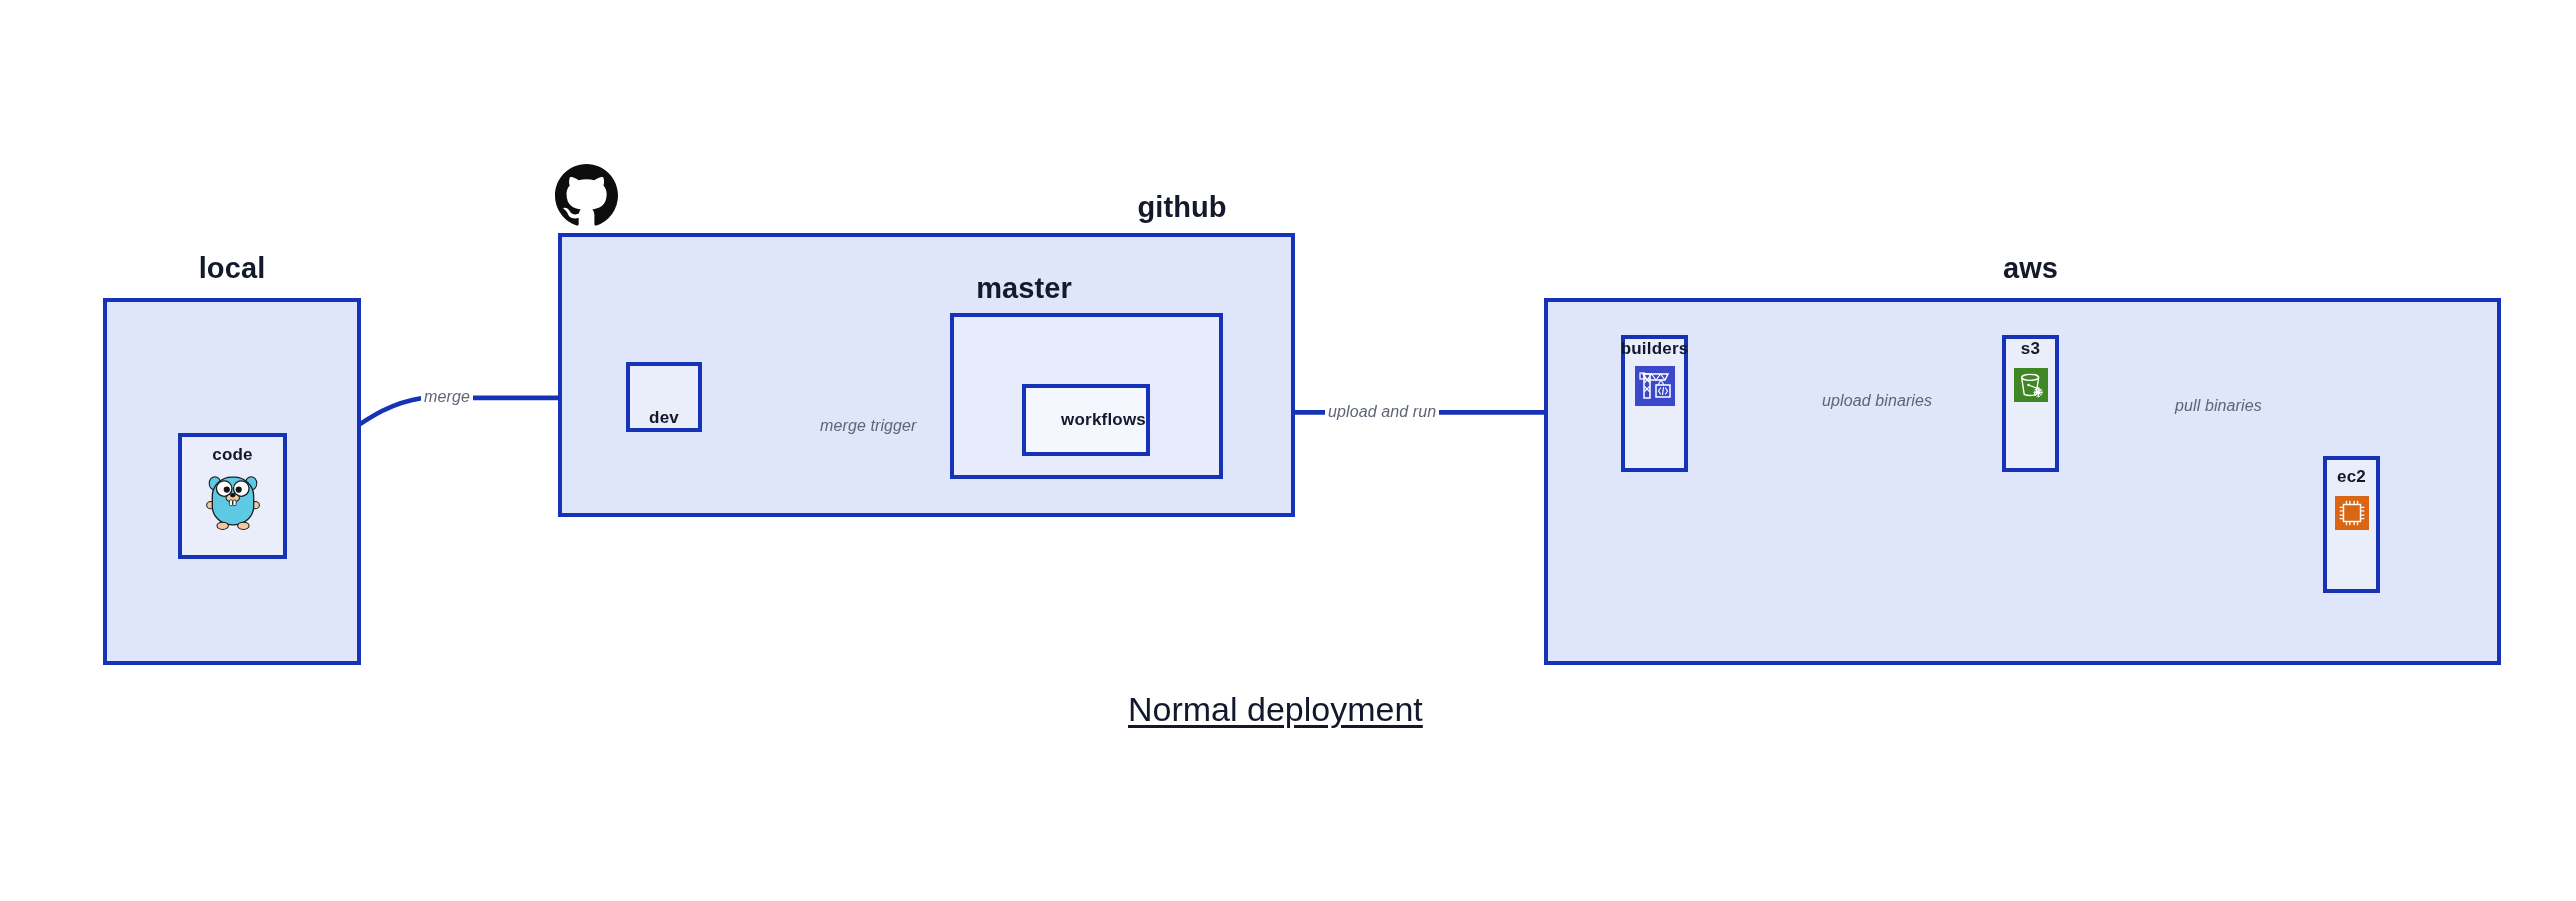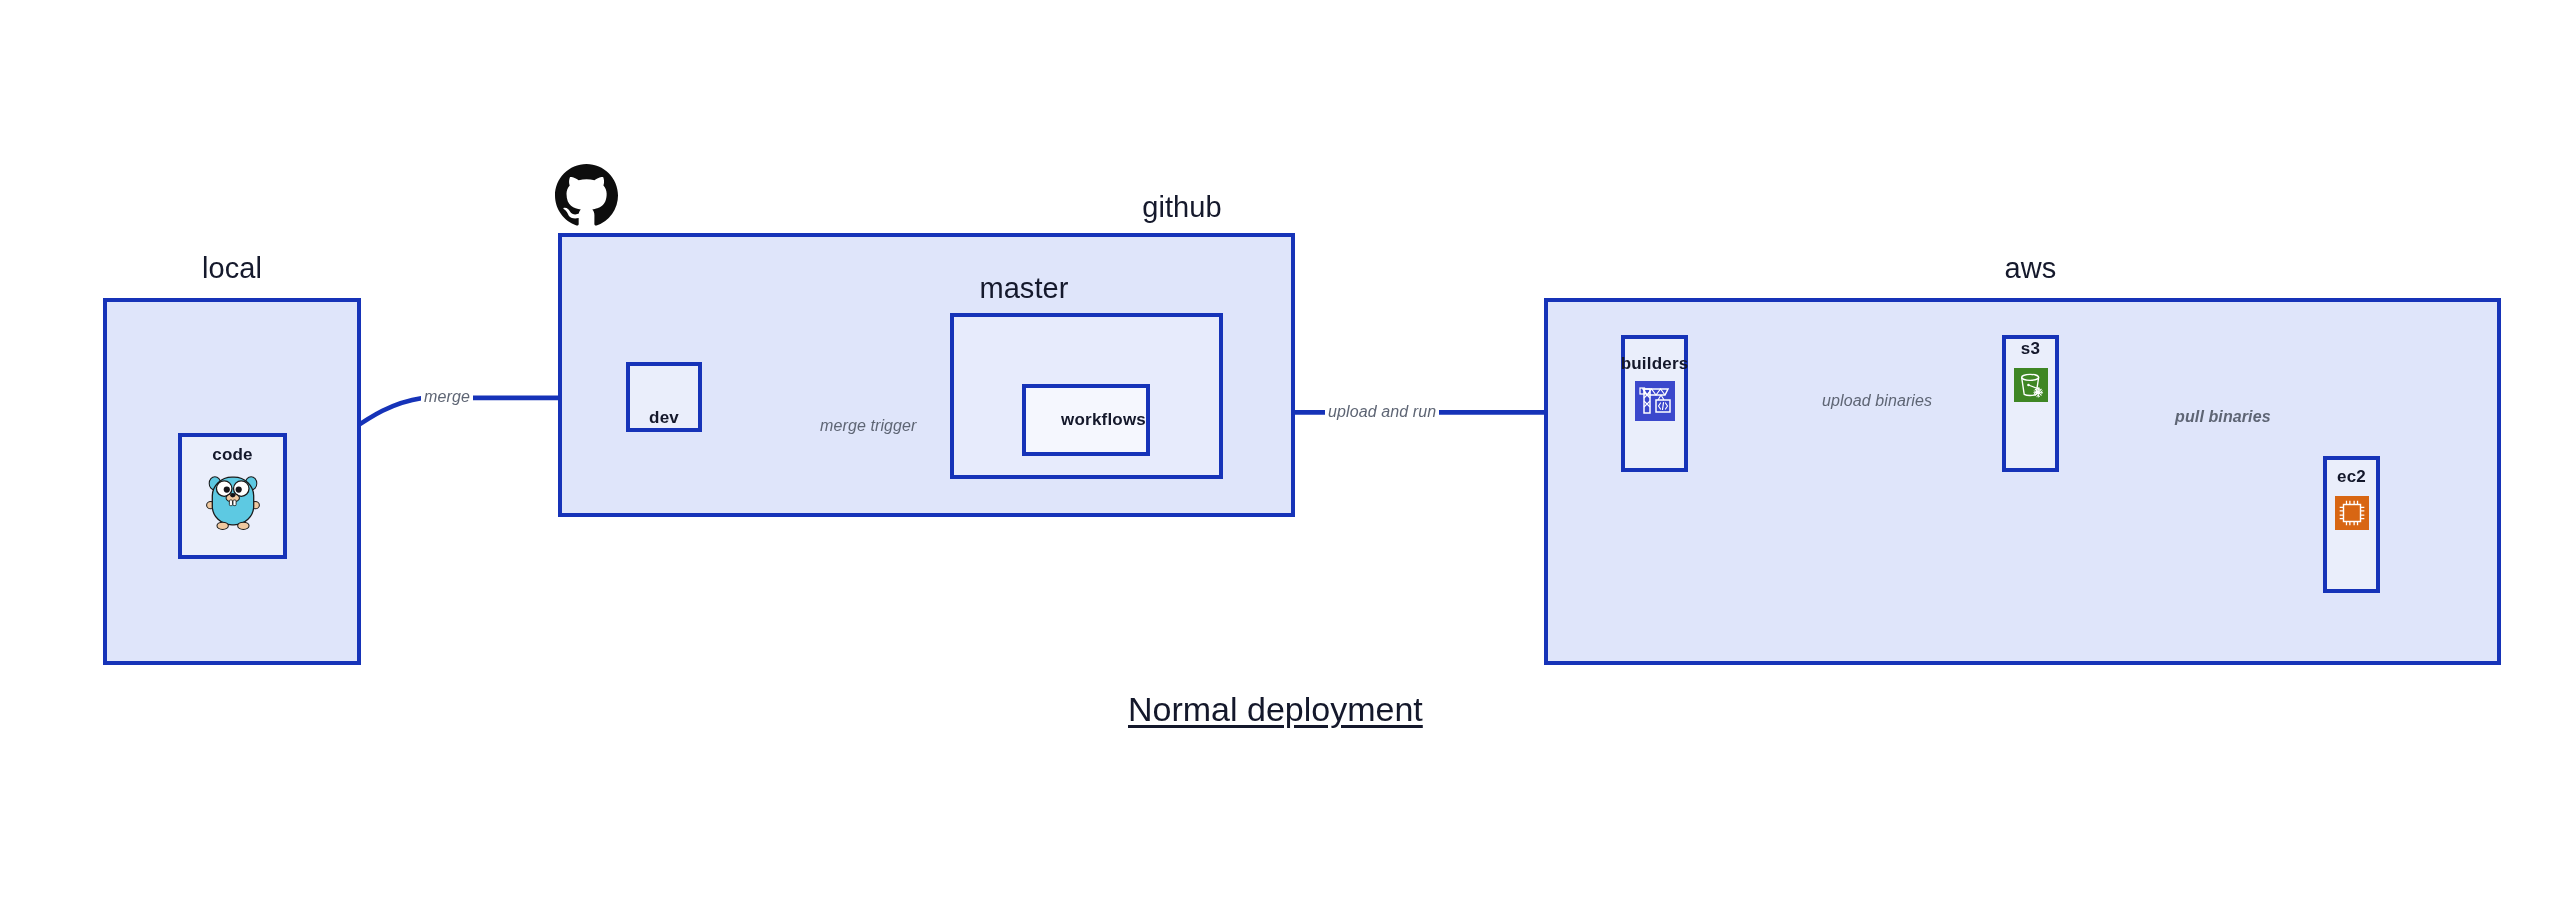--- a/index.html
+++ b/index.html
@@ -24,21 +24,21 @@
   .group {
     position: absolute;
     background: #dfe5fa;
     border: 4.6px solid #1633b8;
     box-sizing: border-box;
   }
   .group-label {
     position: absolute;
     color: #15192c;
     font-size: 29px;
-    font-weight: 400;
+    font-weight: 700;
     white-space: nowrap;
     text-align: center;
     letter-spacing: 0.1px;
   }
   
   .node {
     position: absolute;
     background: #eaeefb;
     border: 4.6px solid #1633b8;
     box-sizing: border-box;
@@ -161,21 +161,21 @@
     <span class="node-label">dev</span>
   </div>
 
   <div class="node nested-deep" style="left:1022px; top:384px; width:128px; height:72px; justify-content:center;">
     <span class="node-label">workflows</span>
   </div>
 
   <div class="group-label" style="left:1953px; top:252px; width:155px;">aws</div>
   <div class="group" style="left:1544px; top:298px; width:957px; height:367px;"></div>
 
-  <div class="node" style="left:1621px; top:335px; width:67px; height:137px; padding-top:15px;">
+  <div class="node" style="left:1621px; top:335px; width:67px; height:137px; padding-top:0;">
     <span class="node-label">builders</span>
     <span class="node-icon" style="margin-top:7.2px;">
       <svg width="40" height="40" viewBox="0 0 80 80" xmlns="http://www.w3.org/2000/svg">
         <rect width="80" height="80" fill="#3b48cc"></rect>
 
         <rect x="18" y="16" width="12" height="48" fill="none" stroke="#ffffff" stroke-width="3"></rect>
         <path d="M18,22 L30,34 M30,22 L18,34 M18,40 L30,52 M30,40 L18,52" stroke="#ffffff" stroke-width="2.2" fill="none"></path>
 
         <rect x="10" y="14" width="9" height="12" fill="none" stroke="#ffffff" stroke-width="2.5"></rect>
 
@@ -231,18 +231,18 @@
   </div>
 
   <div class="edge-label on-white" style="left:421px; top:388px;">merge</div>
 
   <div class="edge-label on-group" style="left:817px; top:417px;">merge trigger</div>
 
   <div class="edge-label on-white" style="left:1325px; top:403px;">upload and run</div>
 
   <div class="edge-label on-group" style="left:1819px; top:392px;">upload binaries</div>
 
-  <div class="edge-label on-group" style="left:2172px; top:408px;font-weight:bold;">pull binaries</div>
+  <div class="edge-label on-group" style="left:2172px; top:397px;">pull binaries</div>
 
   <div id="diagram-title" style="left:1128px; top:690px;">Normal deployment</div>
 
 </div>
 
 
 </body></html>

